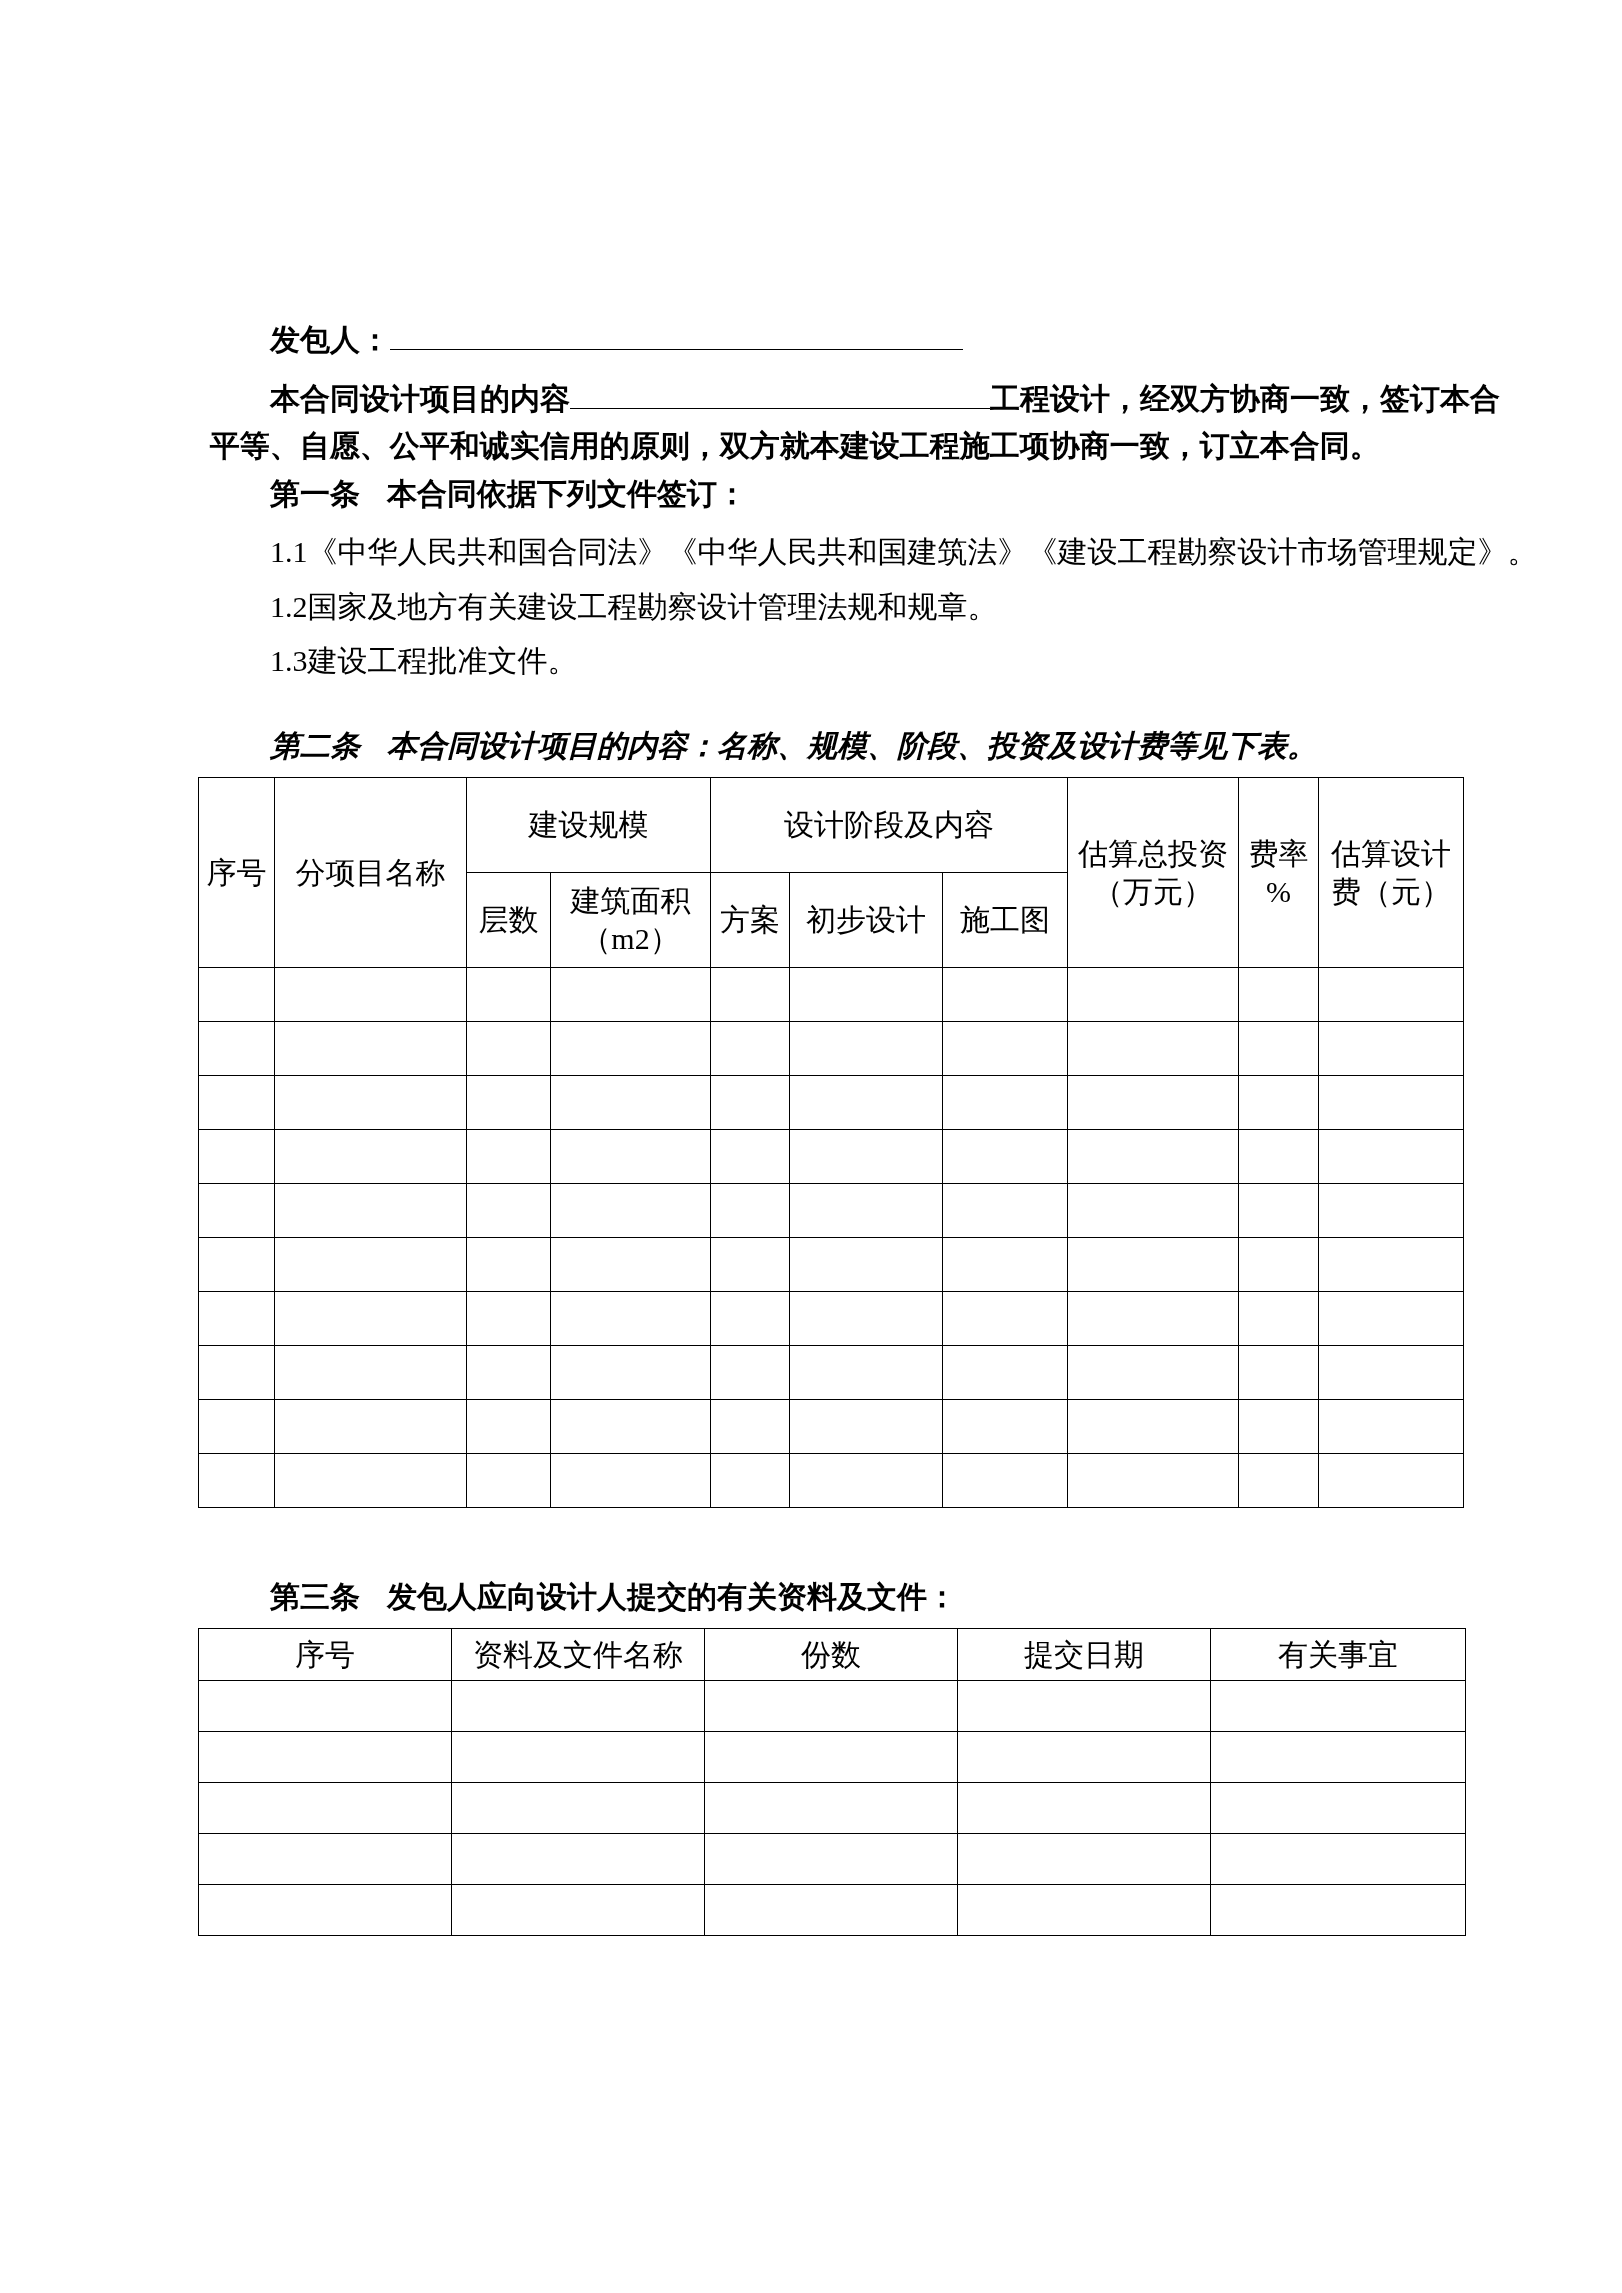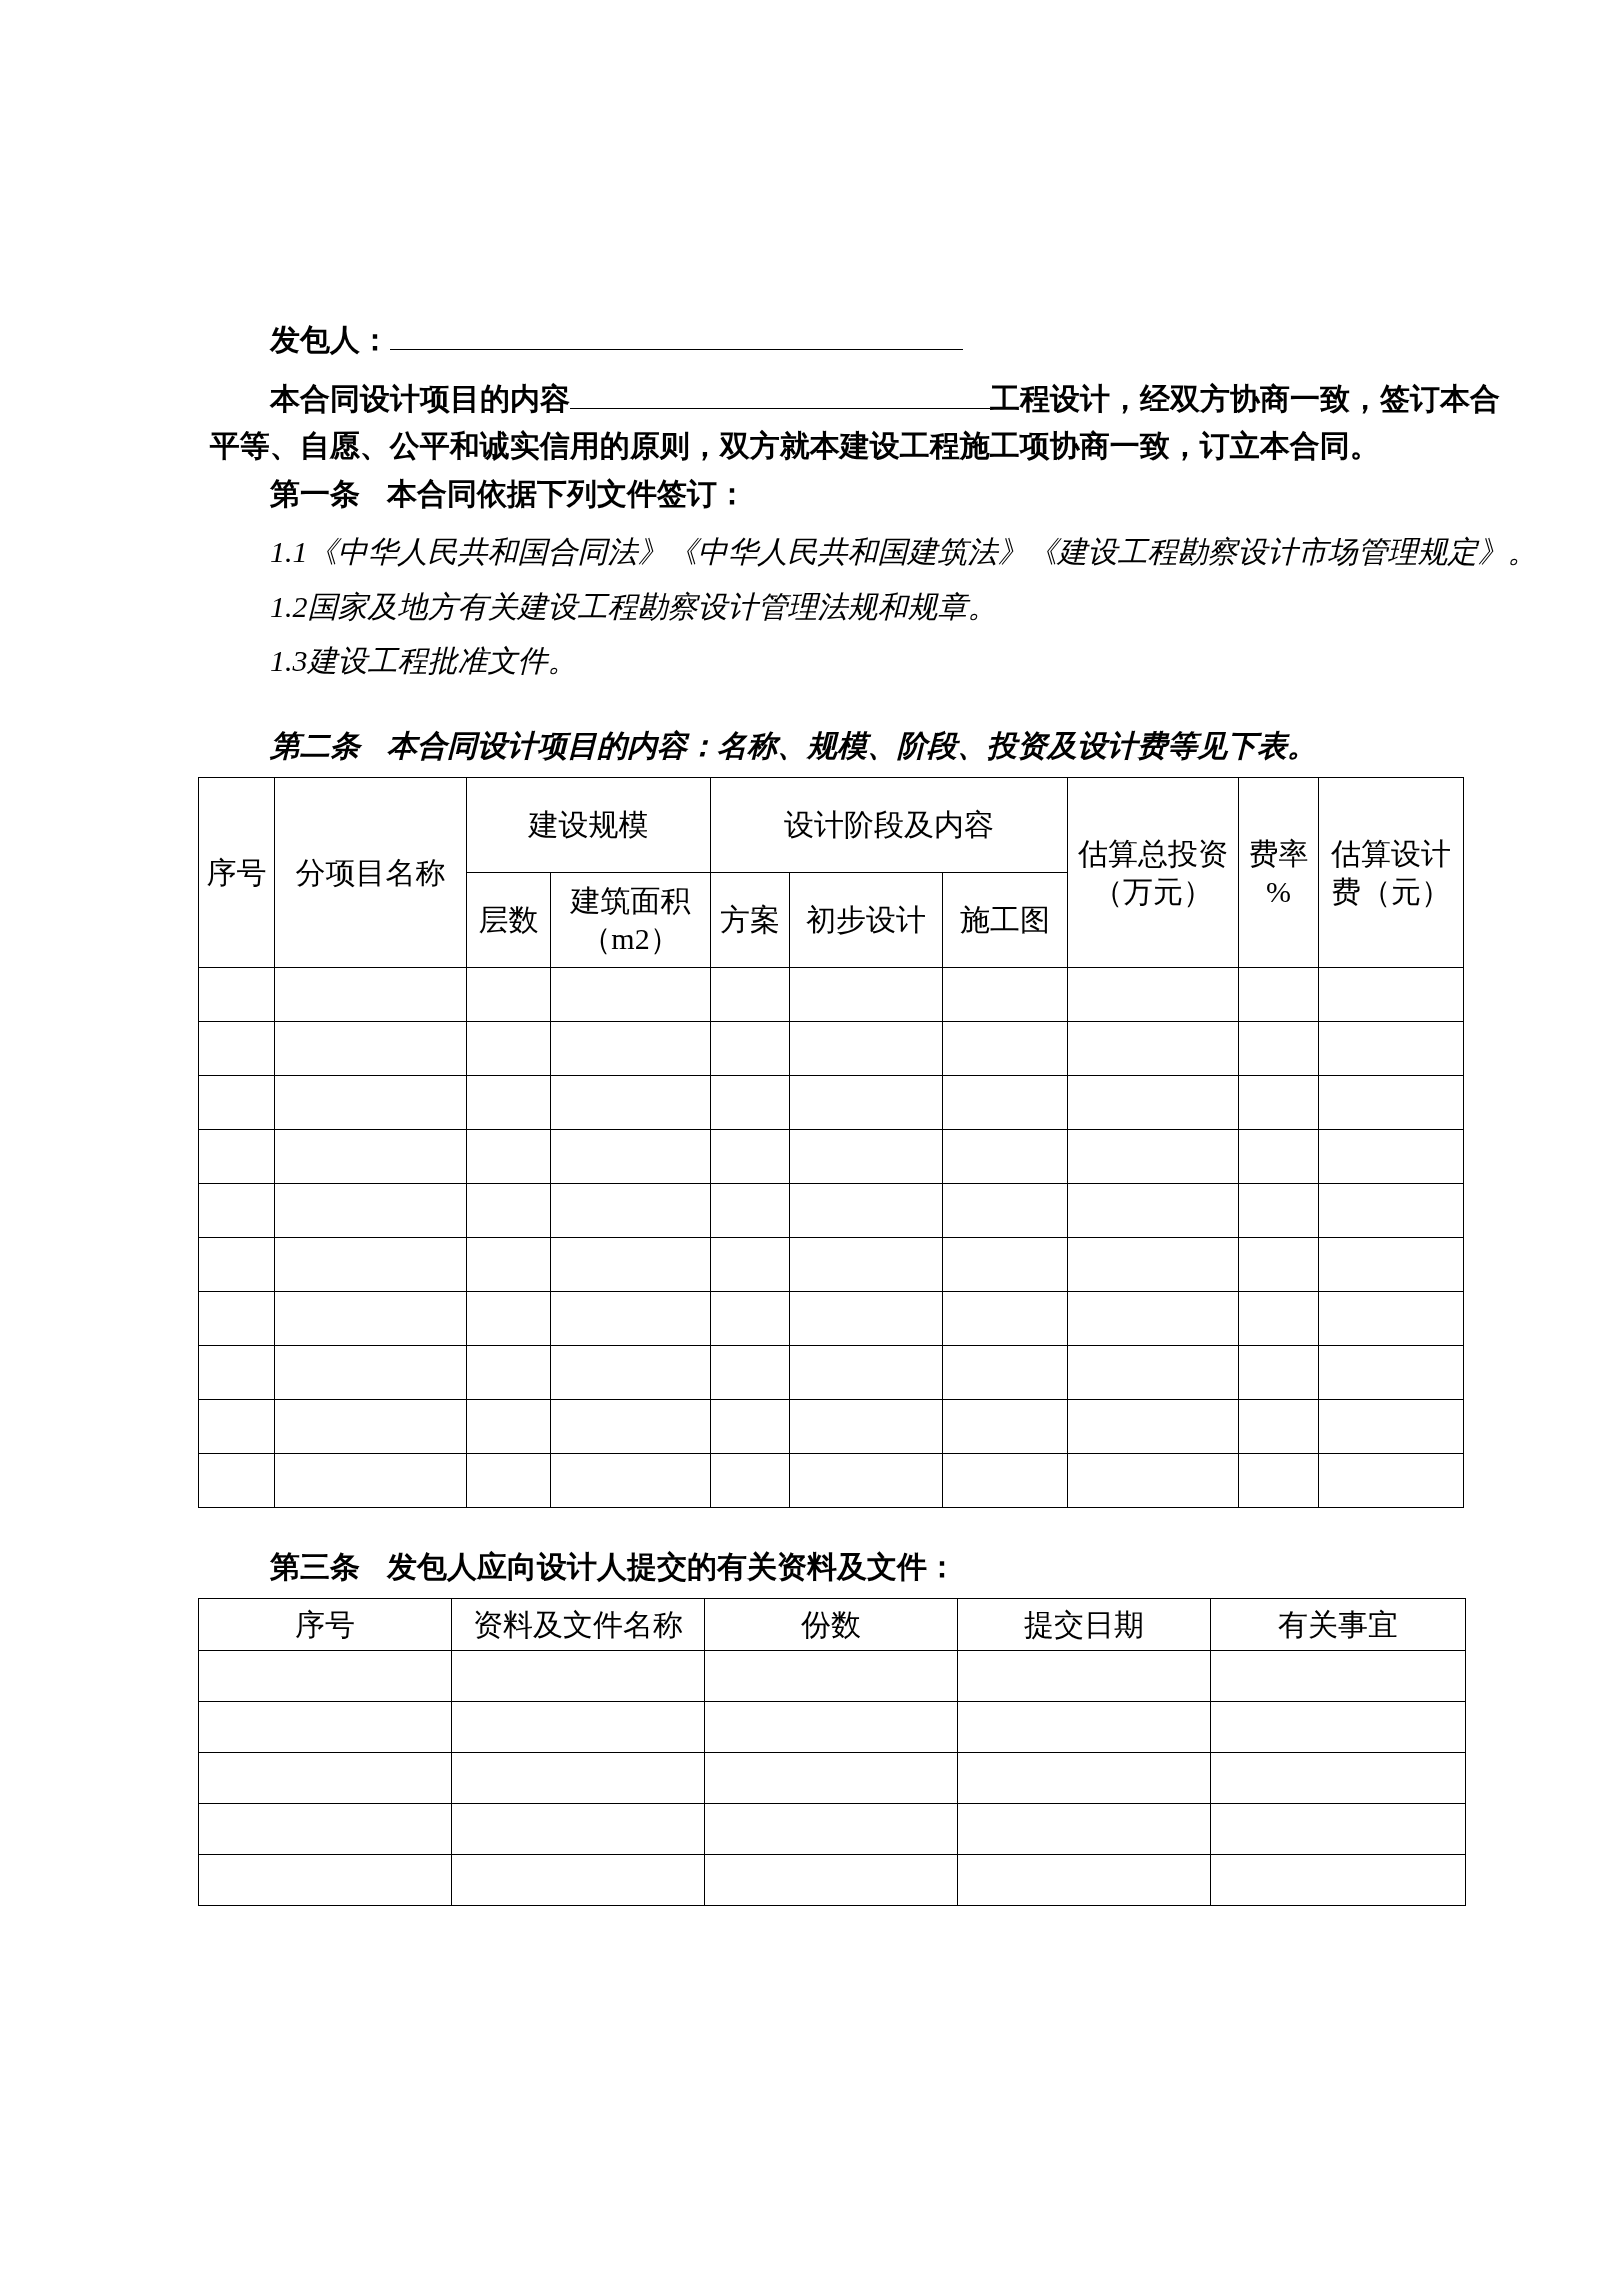--- a/index.html
+++ b/index.html
@@ -20,24 +20,24 @@
   .para .l1 { padding-left:72px; white-space:nowrap; }
   .para .l2, .para .l3 { padding-left:11.8px; white-space:nowrap; }
 
   .heading {
     font-family:"Liberation Sans","DejaVu Sans",sans-serif;
     font-weight:bold; font-size:30px; line-height:40px; padding-left:72px; white-space:nowrap;
   }
   .heading .num { margin-right:27px; }
   .h1 { margin-top:5.5px; }
   .h2 { margin-top:45px;font-style:italic; }
-  .h3 { margin-top:39px; }
+  .h3 { margin-top:69px; }
 
   .items { margin-top:18px; }
-  .item { font-size:30px; line-height:40px; padding-left:72px; margin-bottom:14.5px; white-space:nowrap;font-style:italic; }
+  .item { font-size:30px; line-height:40px; padding-left:72px; margin-bottom:14.5px; white-space:nowrap; }
 
   table { border-collapse:collapse; table-layout:fixed; background:#fff; }
   .t1, .t2 { width:1266px; margin-top:11px; border:1.8px solid #000; }
   .t1 th, .t1 td, .t2 th, .t2 td { border:0.9px solid #000; }
   th { font-weight:normal; font-size:30px; text-align:center; vertical-align:middle; line-height:38px; padding:0 3.6px; }
   td { height:100%; }
   .t1 thead tr { height:95px; }
   .t1 tbody tr { height:54px; }
   .t2 thead tr { height:52px; }
   .t2 tbody tr { height:51px; }

